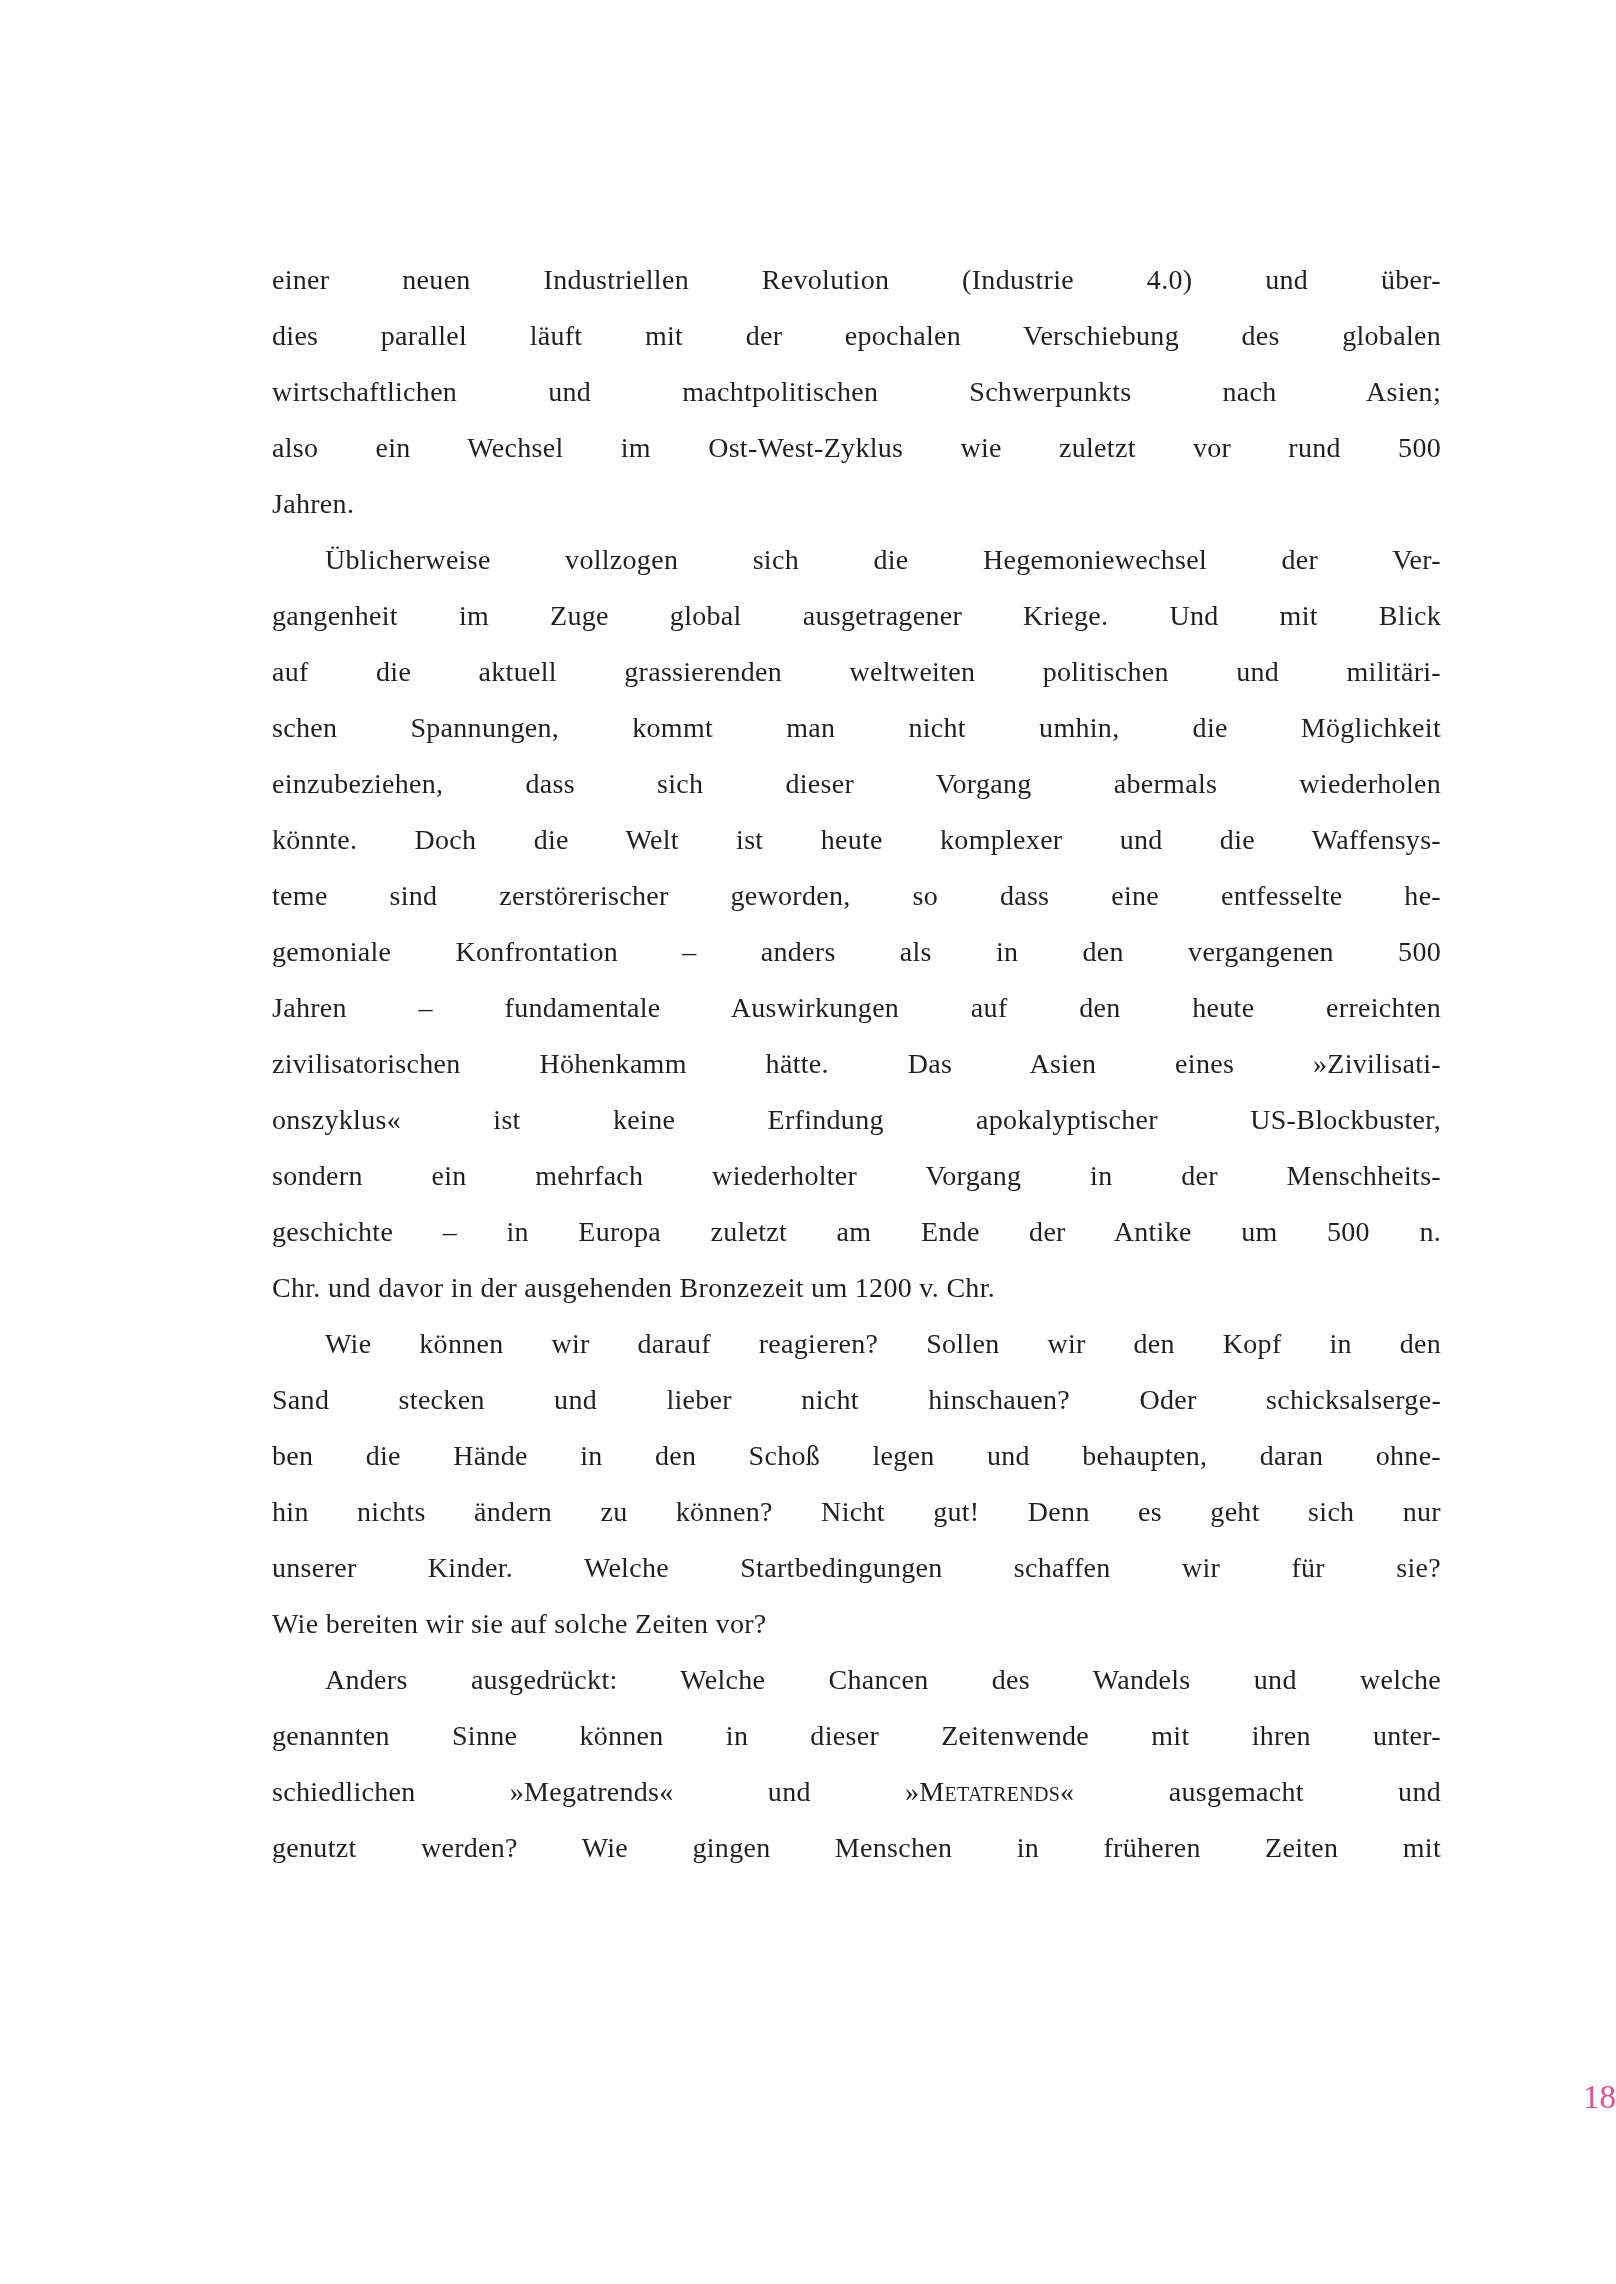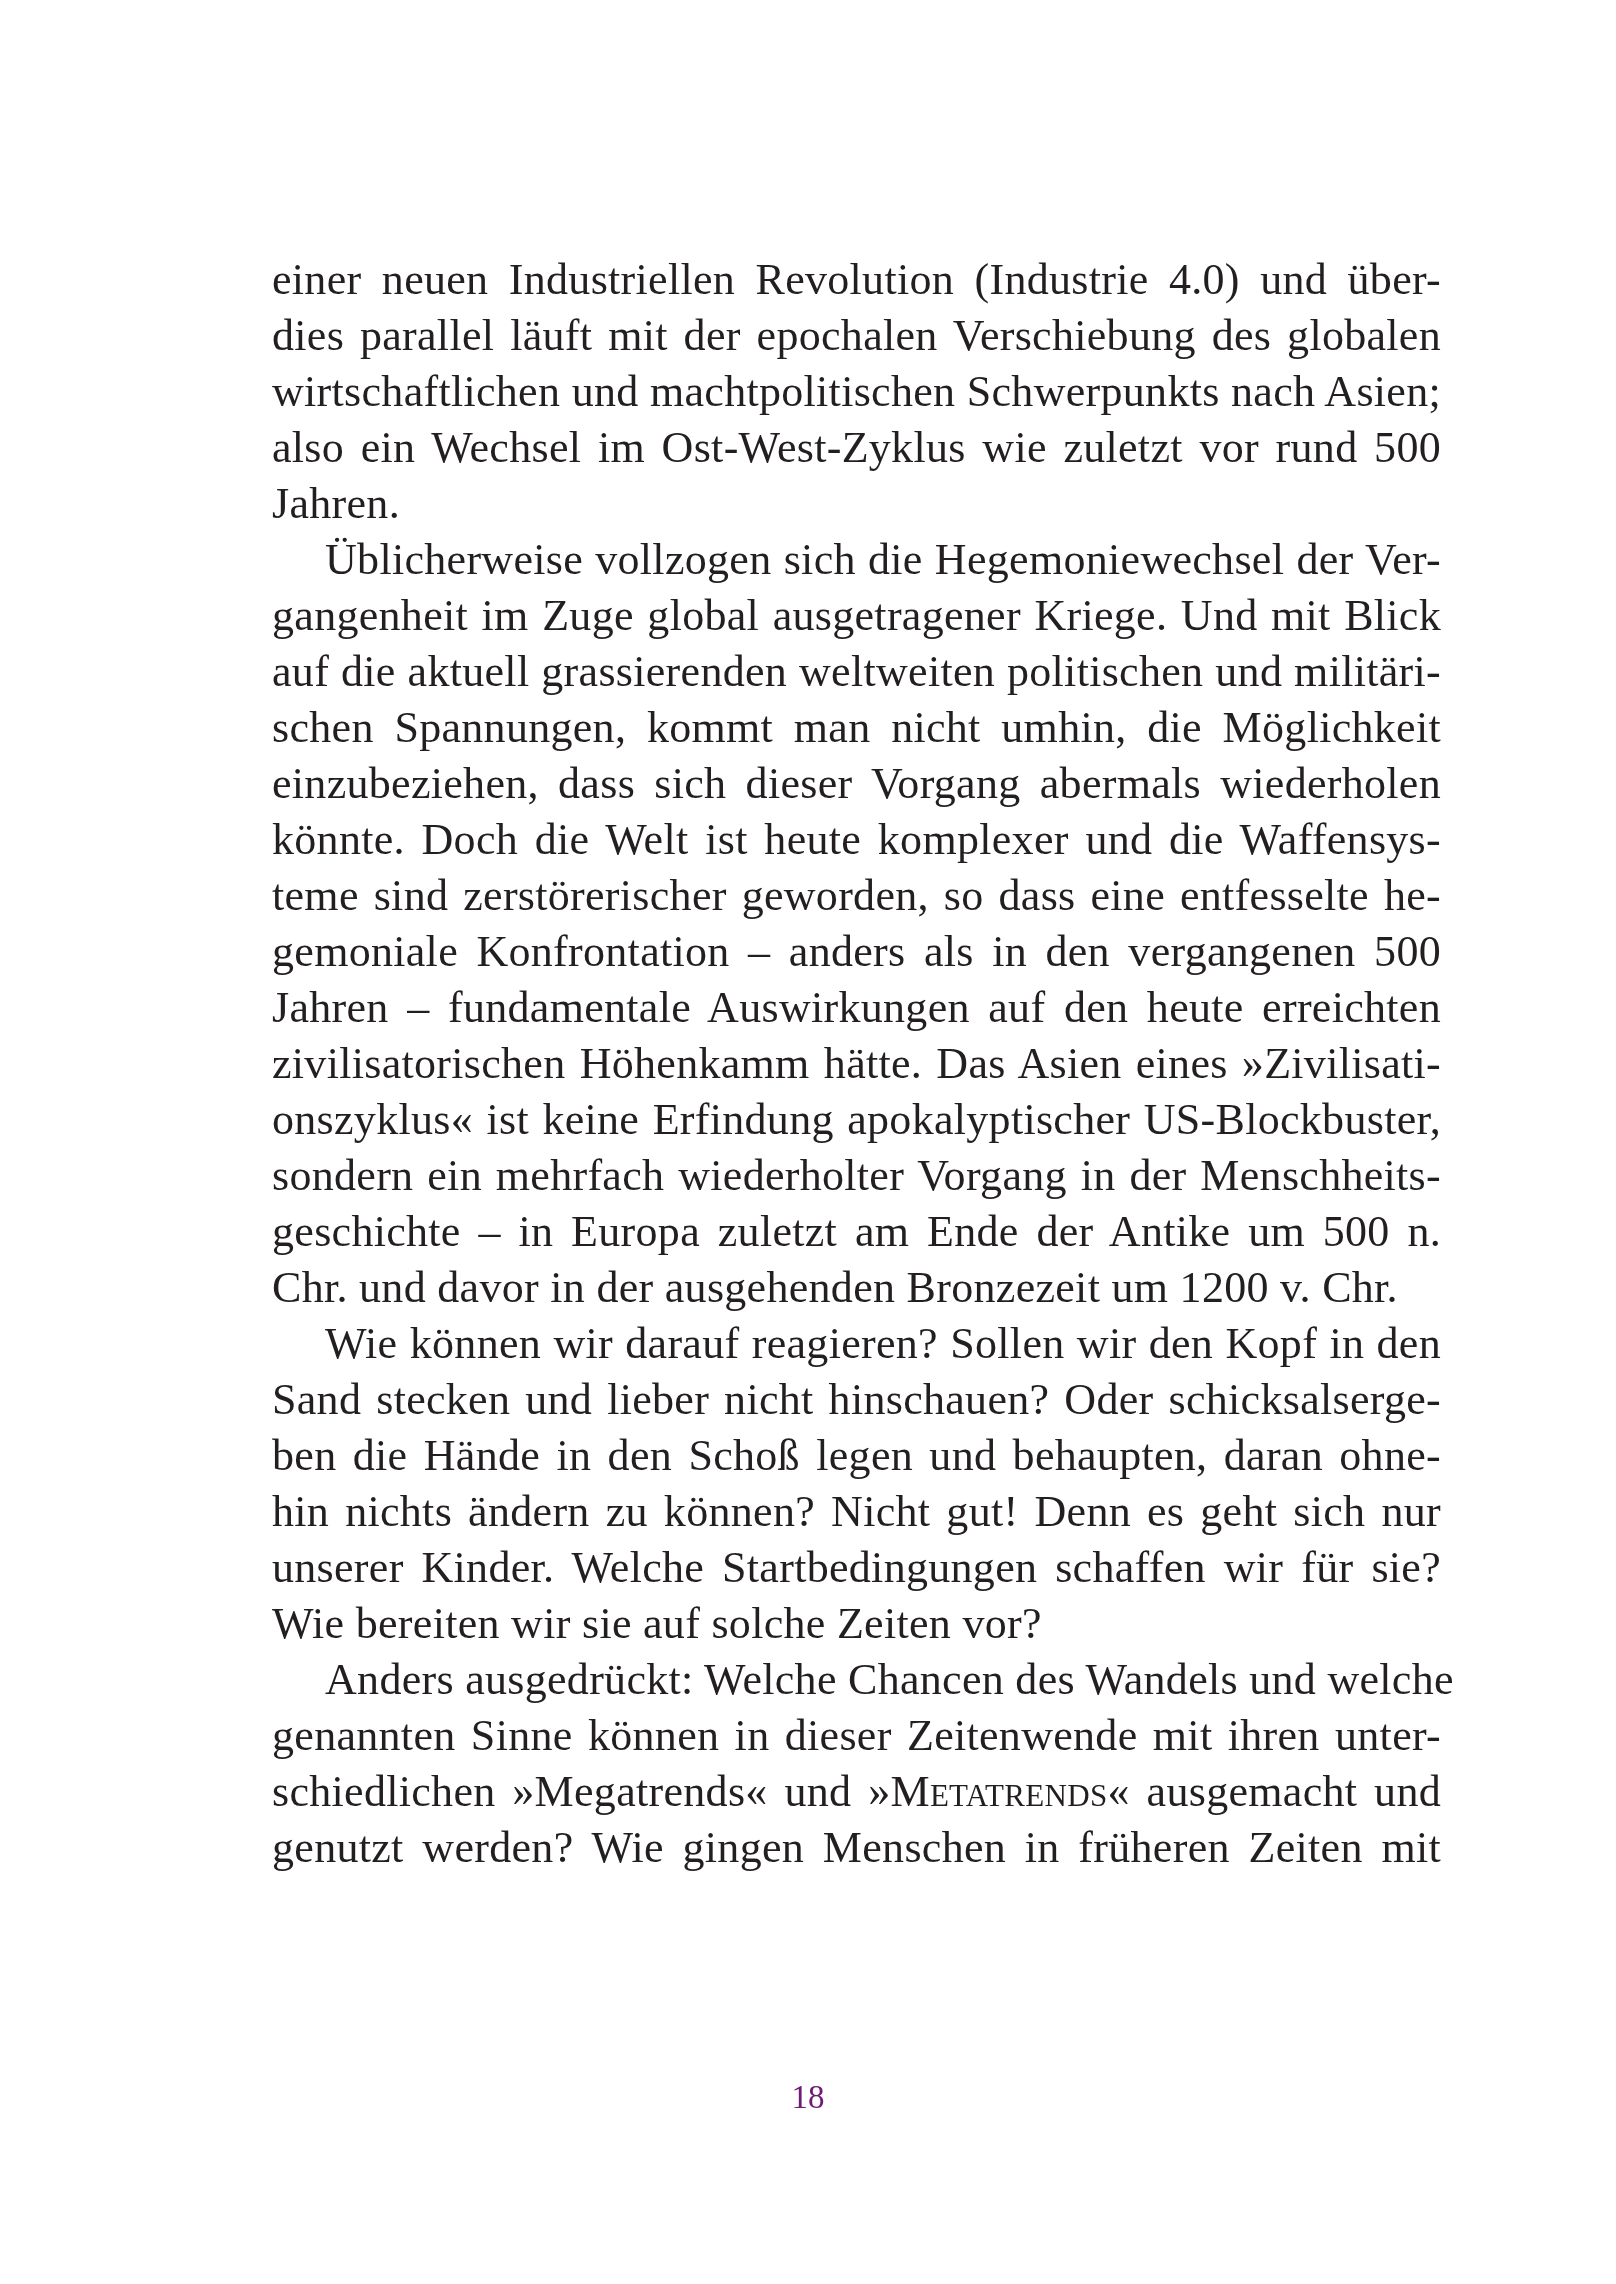--- a/index.html
+++ b/index.html
@@ -25,44 +25,44 @@
   .text-block {
     position: absolute;
     left: 272px;
     top: 252px;
     width: 1169px;
   }
   .line {
     display: block;
     height: 56px;
     line-height: 56px;
-    font-size: 44px;
+    font-size: 28px;
     white-space: nowrap;
     text-align: justify;
     text-align-last: justify;
     letter-spacing: 0.3px;
   }
   .line.last {
     text-align-last: left;
   }
   .line.indent {
     padding-left: 53px;
   }
   .sc {
     font-variant: small-caps;
   }
   .page-number {
     position: absolute;
     left: 0;
     width: 1616px;
     top: 2077px;
-    text-align: center;
+    text-align: right;
     font-size: 33px;
     line-height: 41px;
-    color: #701a75;
+    color: #ec4899;
   }
 </style>
 </head>
 <body>
 
 <div class="page">
   <div class="text-block">
 
     <div>
       <span class="line">einer neuen Industriellen Revolution (Industrie 4.0) und über-</span>

